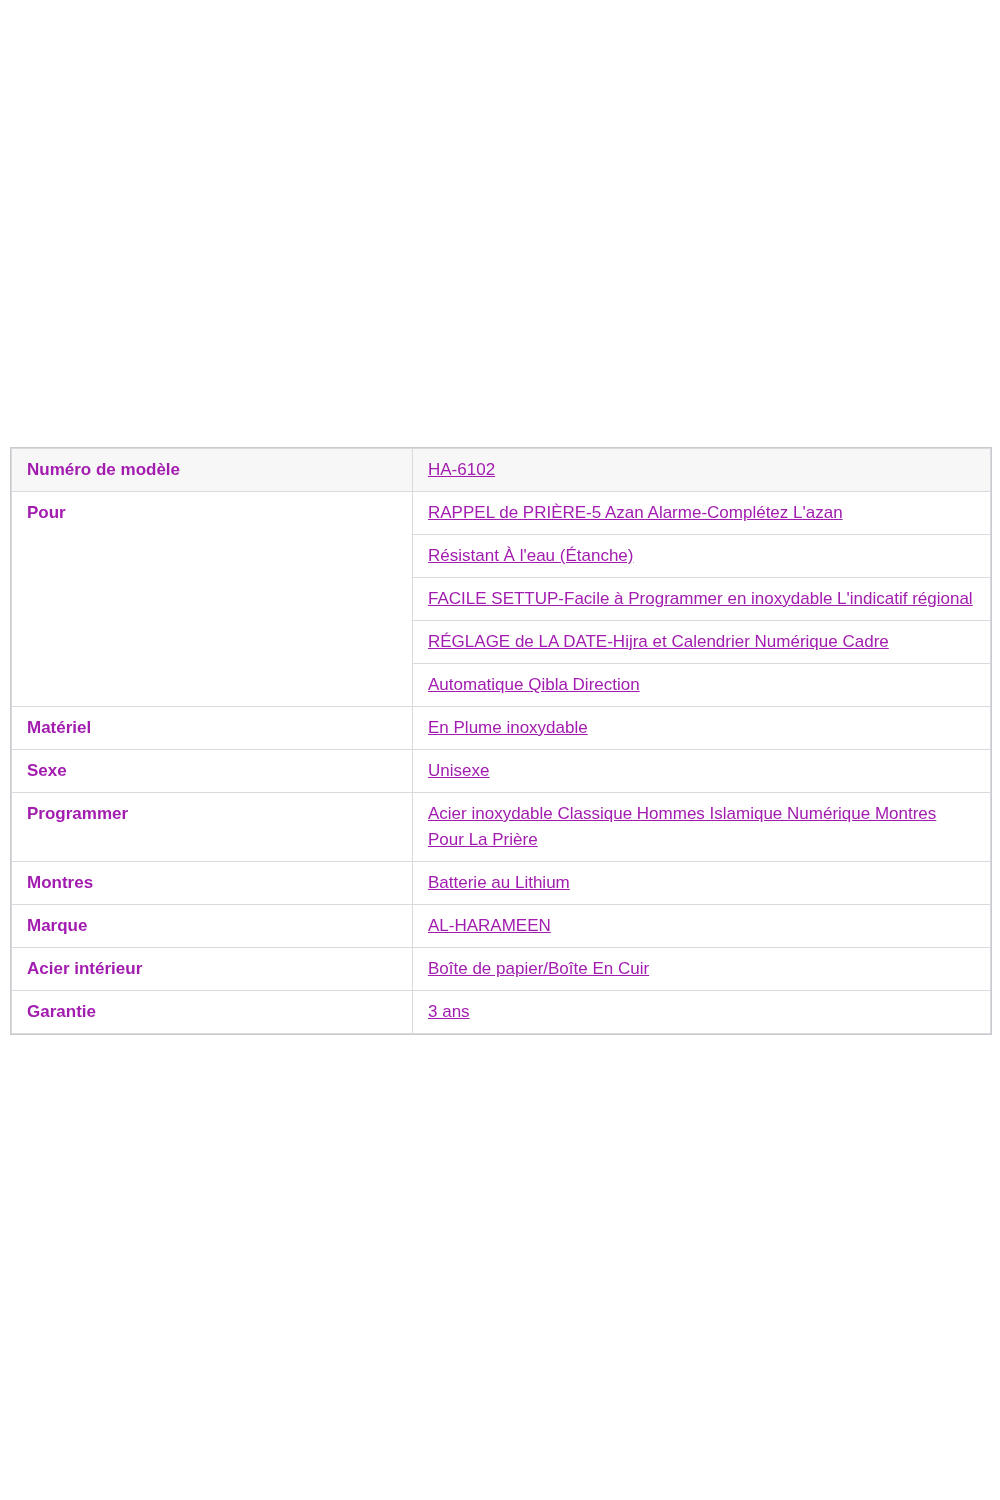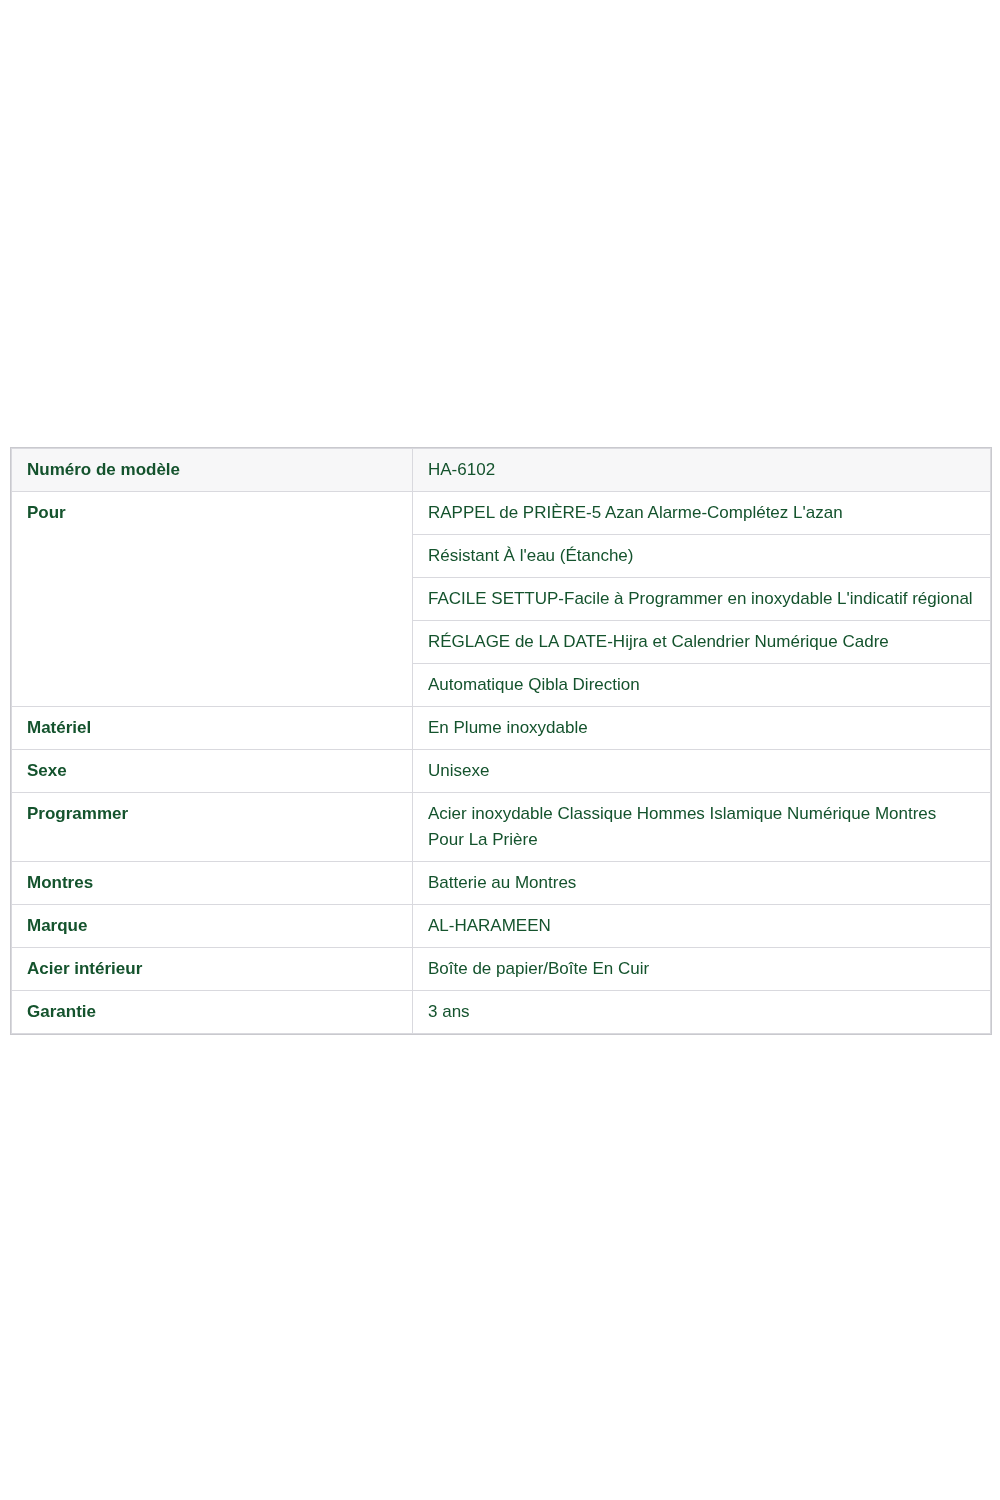--- a/index.html
+++ b/index.html
@@ -20,35 +20,36 @@
   }
   table.spec {
     width: 100%;
     border-collapse: collapse;
     table-layout: fixed;
   }
   table.spec td {
     border: 1px solid #d9d9de;
     font-size: 17px;
     line-height: 26px;
-    color: #14532d;
+    color: #a21caf;
     vertical-align: top;
     padding: 8px 15px;
     word-wrap: break-word;
   }
   td.label-cell {
     width: 370px;
     font-weight: 700;
     padding-left: 12px;
   }
   tr.shaded td {
     background: #f7f7f8;
   }
   td.value-cell {
     font-weight: 400;
+    text-decoration: underline;
   }
 </style>
 </head>
 <body>
 
 <div class="spec-wrap">
   <table class="spec">
     <tbody>
       <tr class="shaded">
         <td class="label-cell">Numéro de modèle</td>
@@ -82,21 +83,21 @@
         <td class="value-cell">Unisexe</td>
       </tr>
 
       <tr>
         <td class="label-cell">Programmer</td>
         <td class="value-cell">Acier inoxydable Classique Hommes Islamique Numérique Montres Pour La Prière</td>
       </tr>
 
       <tr>
         <td class="label-cell">Montres</td>
-        <td class="value-cell">Batterie au Montres</td>
+        <td class="value-cell">Batterie au Lithium</td>
       </tr>
 
       <tr>
         <td class="label-cell">Marque</td>
         <td class="value-cell">AL-HARAMEEN</td>
       </tr>
 
       <tr>
         <td class="label-cell">Acier intérieur</td>
         <td class="value-cell">Boîte de papier/Boîte En Cuir</td>

